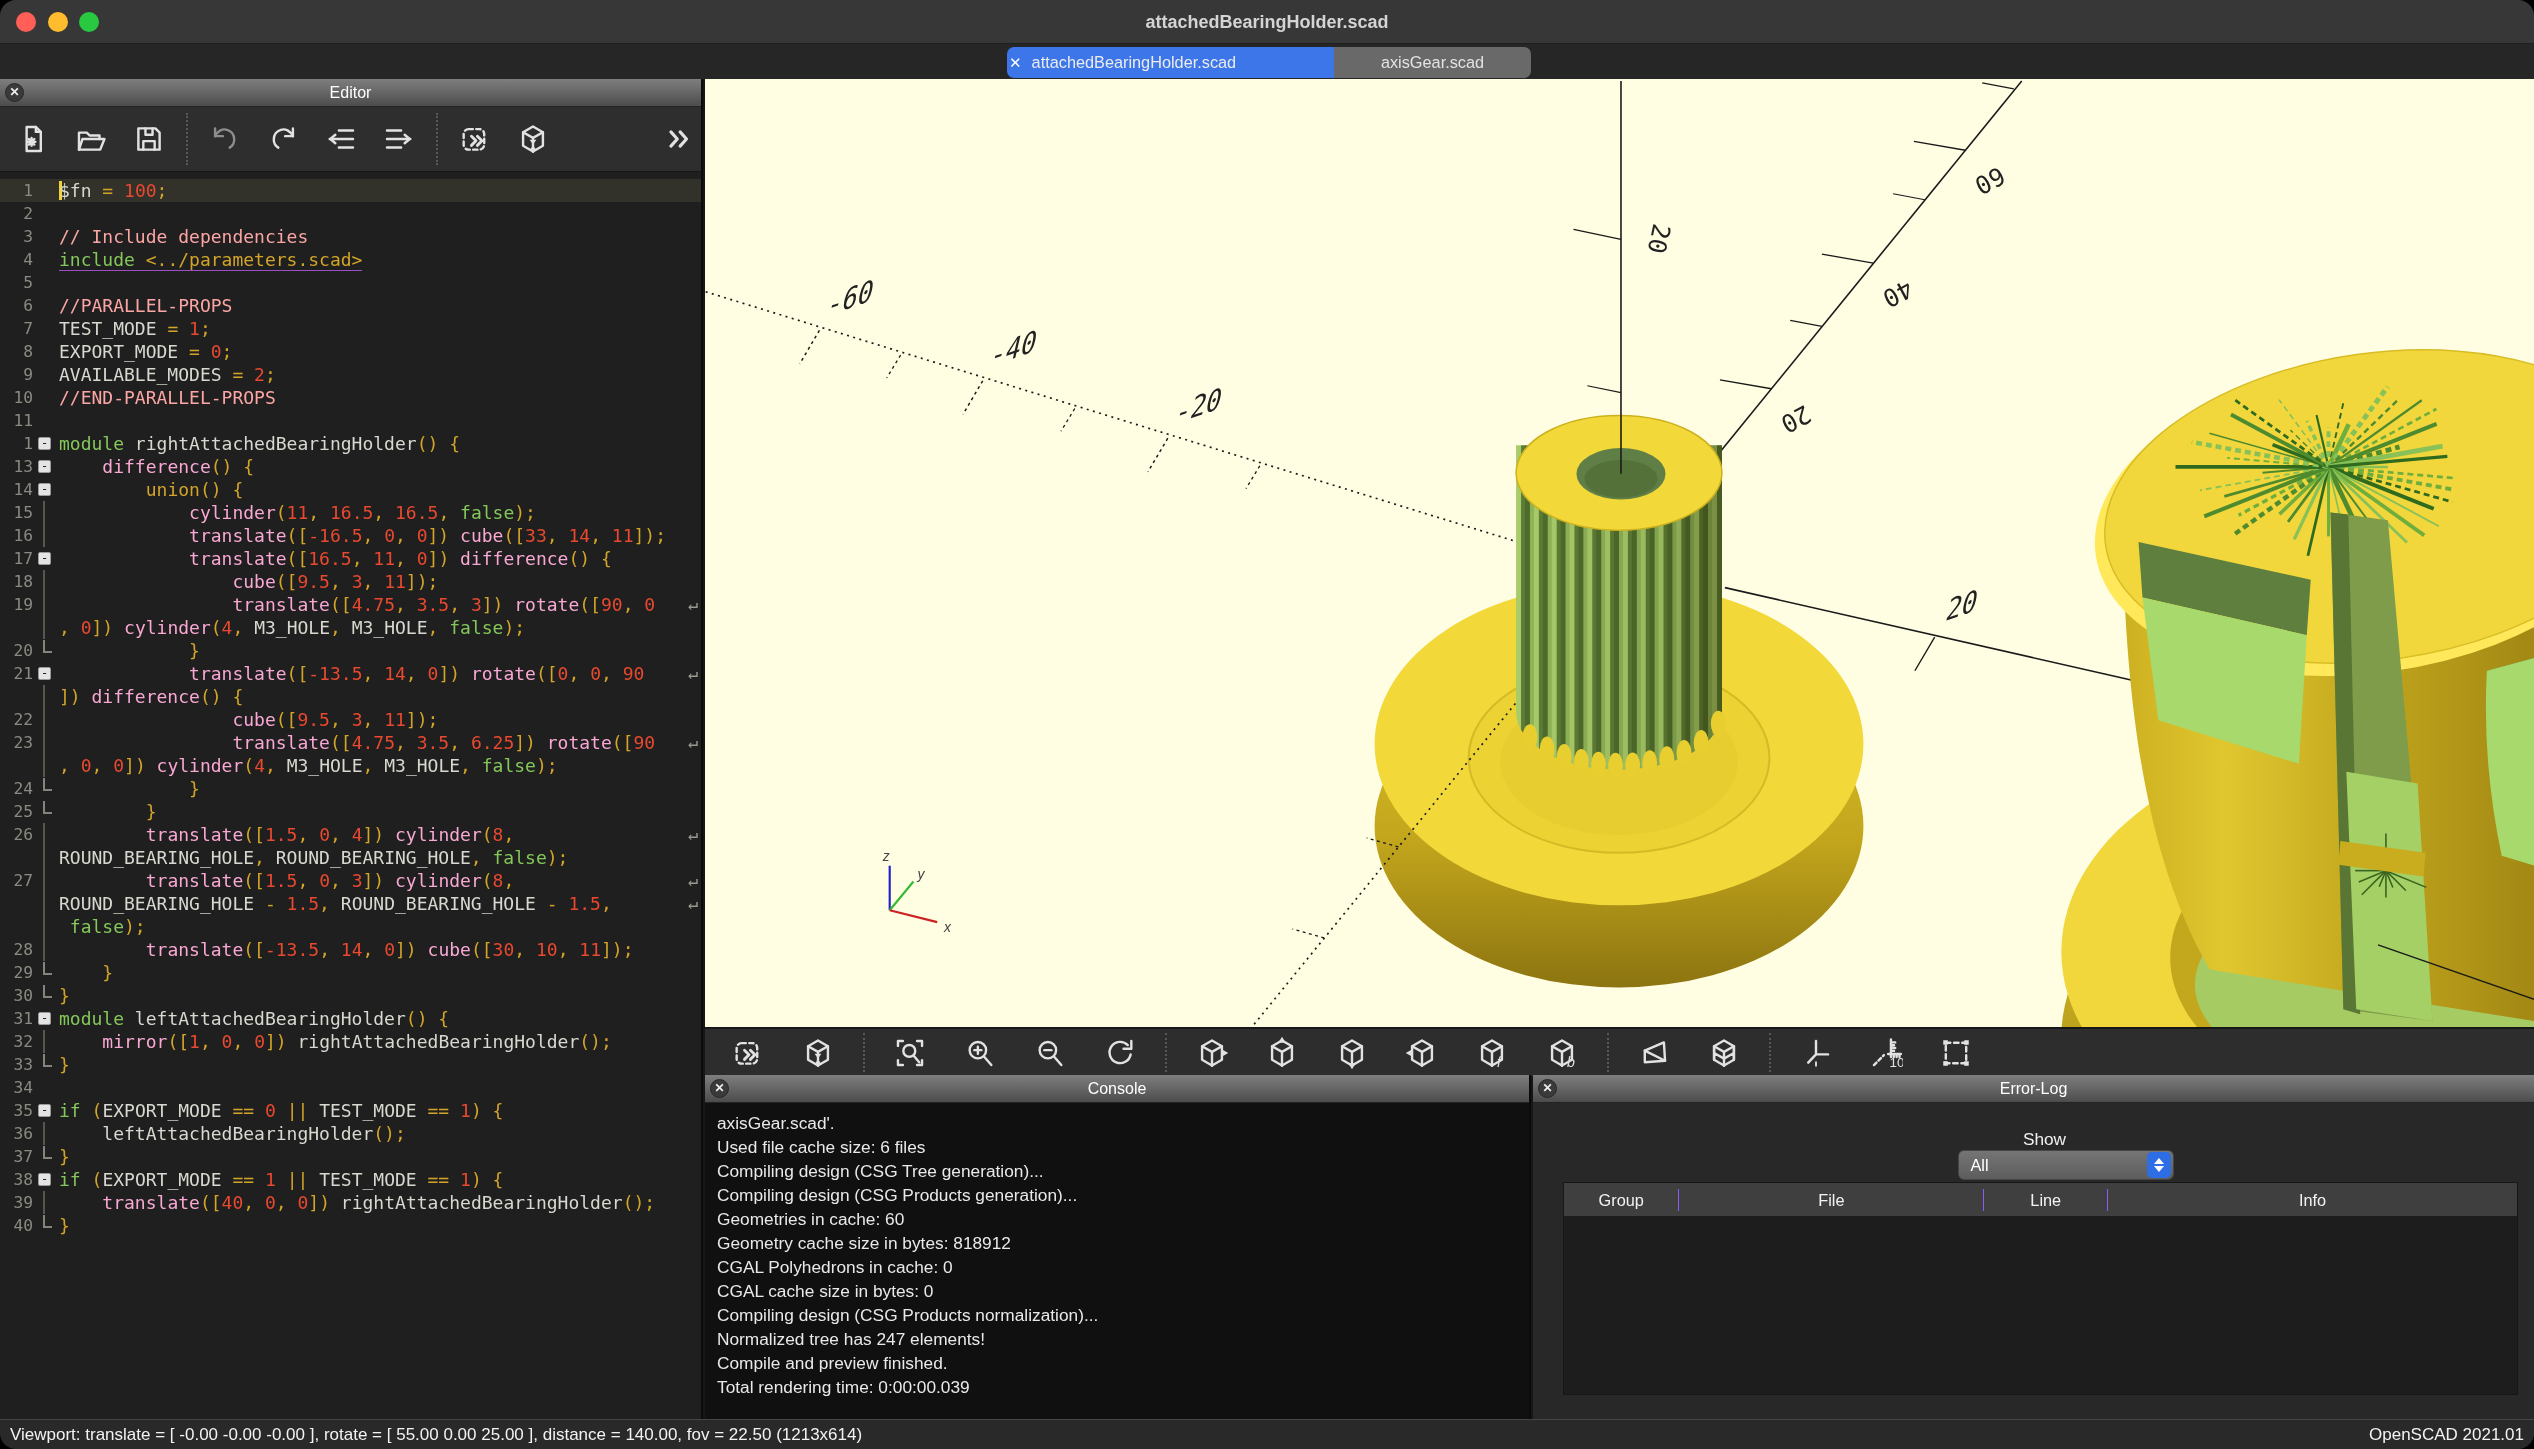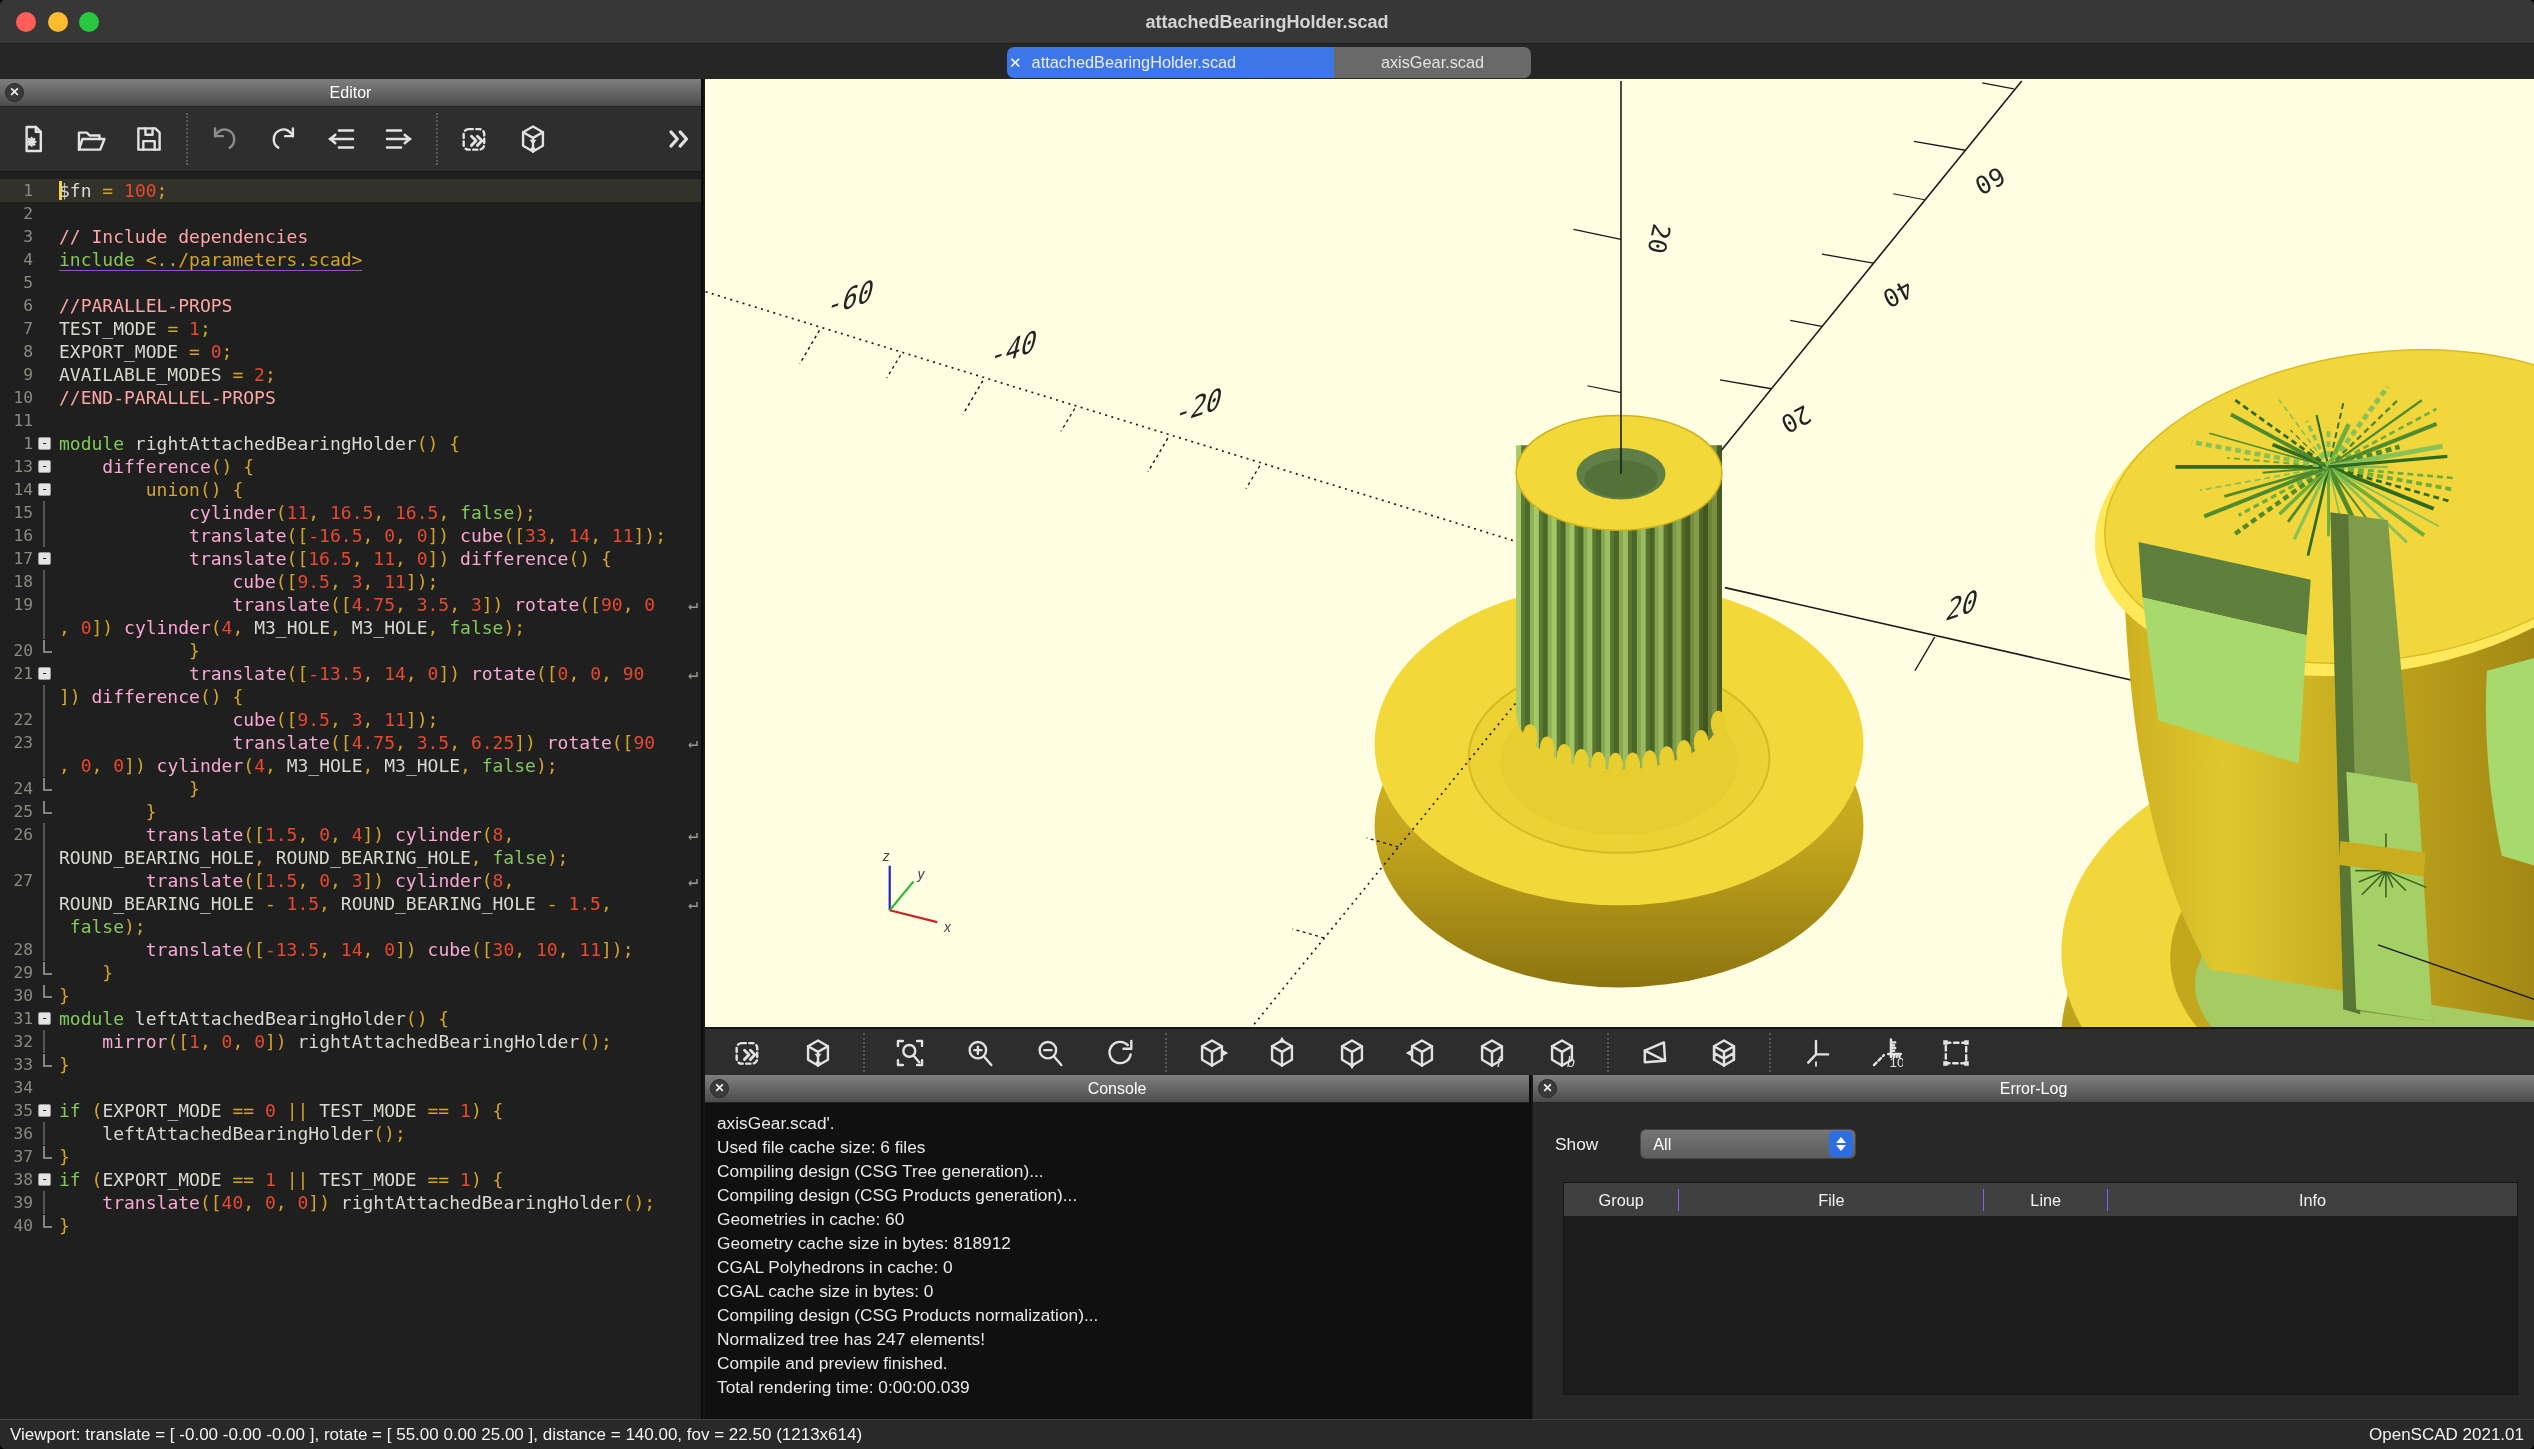--- a/index.html
+++ b/index.html
@@ -1,18 +1,18 @@
 <!DOCTYPE html>
 <html><head>
 <meta charset="utf-8">
 <style>
   html,body{margin:0;padding:0;background:#000;}
   *{box-sizing:border-box;}
   .window{position:relative;width:2534px;height:1449px;background:#161616;overflow:hidden;
-          font-family:"Liberation Sans",sans-serif;border-radius:5px;}
+          font-family:"Liberation Sans",sans-serif;border-radius:16px;}
   
   .titlebar{position:absolute;left:0;top:0;right:0;height:44px;background:#373737;border-bottom:1px solid #1f1f1f;}
   .tl{position:absolute;top:12px;width:20px;height:20px;border-radius:50%;}
   .tl.red{left:16px;background:#ff5f57;}
   .tl.yel{left:48px;background:#febc2e;}
   .tl.grn{left:79px;background:#28c840;}
   .wtitle{position:absolute;left:0;right:0;top:0;height:44px;line-height:44px;text-align:center;
           color:#d4d4d4;font-size:18px;font-weight:bold;}
   
   .tabstrip{position:absolute;left:0;top:44px;right:0;height:36px;background:#262626;border-bottom:1px solid #141414;}
@@ -56,21 +56,21 @@
   .viewport svg{display:block;width:1830px;height:948px;}
   
   .vtoolbar{position:absolute;left:705px;top:1028px;width:1830px;height:48px;background:#2d2d2d;
             display:flex;align-items:center;border-top:1px solid #181818;padding-left:8px;}
   .vtoolbar .tb-icon{width:48px;height:44px;margin:0 11px;}
   .vtoolbar .tb-sep{margin:4px 10px;}
   
   .console-panel{position:absolute;left:705px;top:1075px;width:826px;bottom:30px;background:#101010;border-right:2px solid #0b0b0b;}
   .clog{padding:8px 12px;color:#e9e9e9;font-size:17.3px;line-height:24px;}
   .errorlog-panel{position:absolute;left:1533px;top:1075px;right:0;bottom:30px;background:#282828;}
-  .showrow{display:flex;align-items:center;margin:26px 0 0 22px;color:#f0f0f0;font-size:17.3px;}
+  .showrow{display:flex;align-items:center;margin:26px 0 0 22px;color:#f0f0f0;font-size:17.3px;flex-direction:column;}
   .dropdown{margin-left:42px;width:216px;height:30px;background:linear-gradient(#757575,#5d5d5d);
             border-radius:6px;border:1px solid #454545;display:flex;align-items:center;color:#fff;font-size:16.3px;}
   .dropdown .dval{flex:1;padding-left:12px;}
   .stepper{width:24px;height:26px;margin-right:2px;background:#2e6ee4;border-radius:5px;
            display:flex;flex-direction:column;align-items:center;justify-content:center;gap:2px;}
   .stepper i{display:block;width:0;height:0;border-left:5px solid transparent;border-right:5px solid transparent;}
   .stepper i.up{border-bottom:6px solid #fff;}
   .stepper i.dn{border-top:6px solid #fff;}
   .eltable{position:absolute;left:30px;right:16px;top:107px;bottom:24px;border:1px solid #171717;}
   .thead{display:flex;height:33px;background:#3f3f3f;color:#f2f2f2;font-size:16.3px;align-items:center;}

